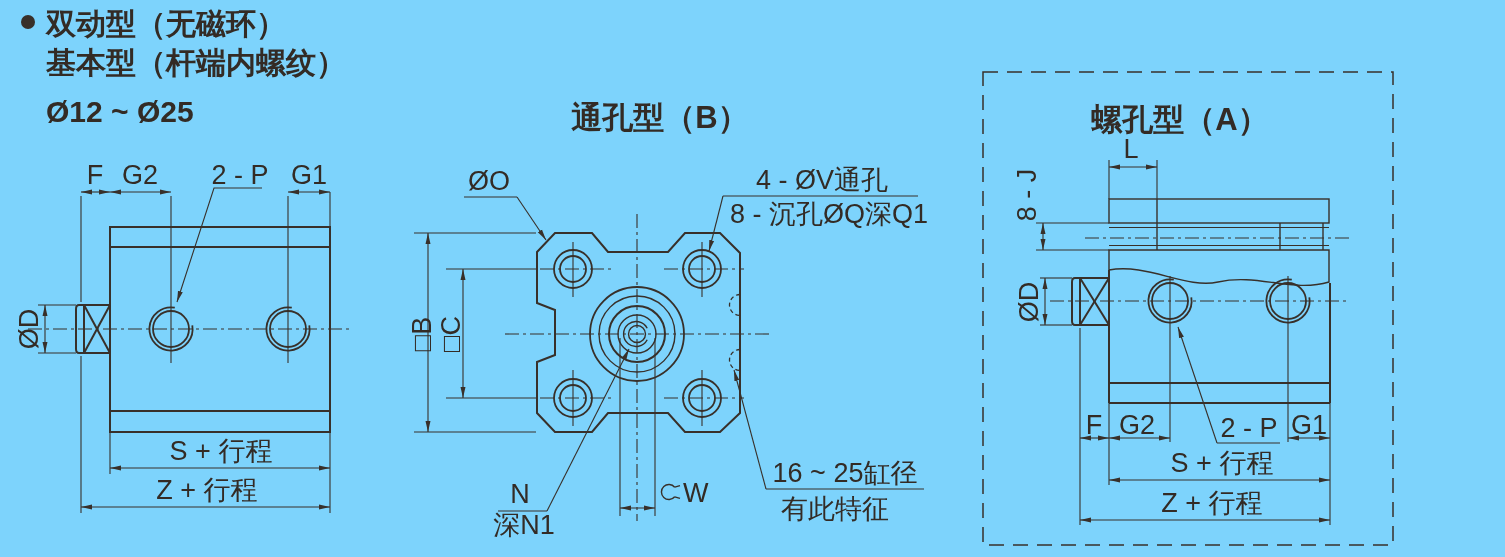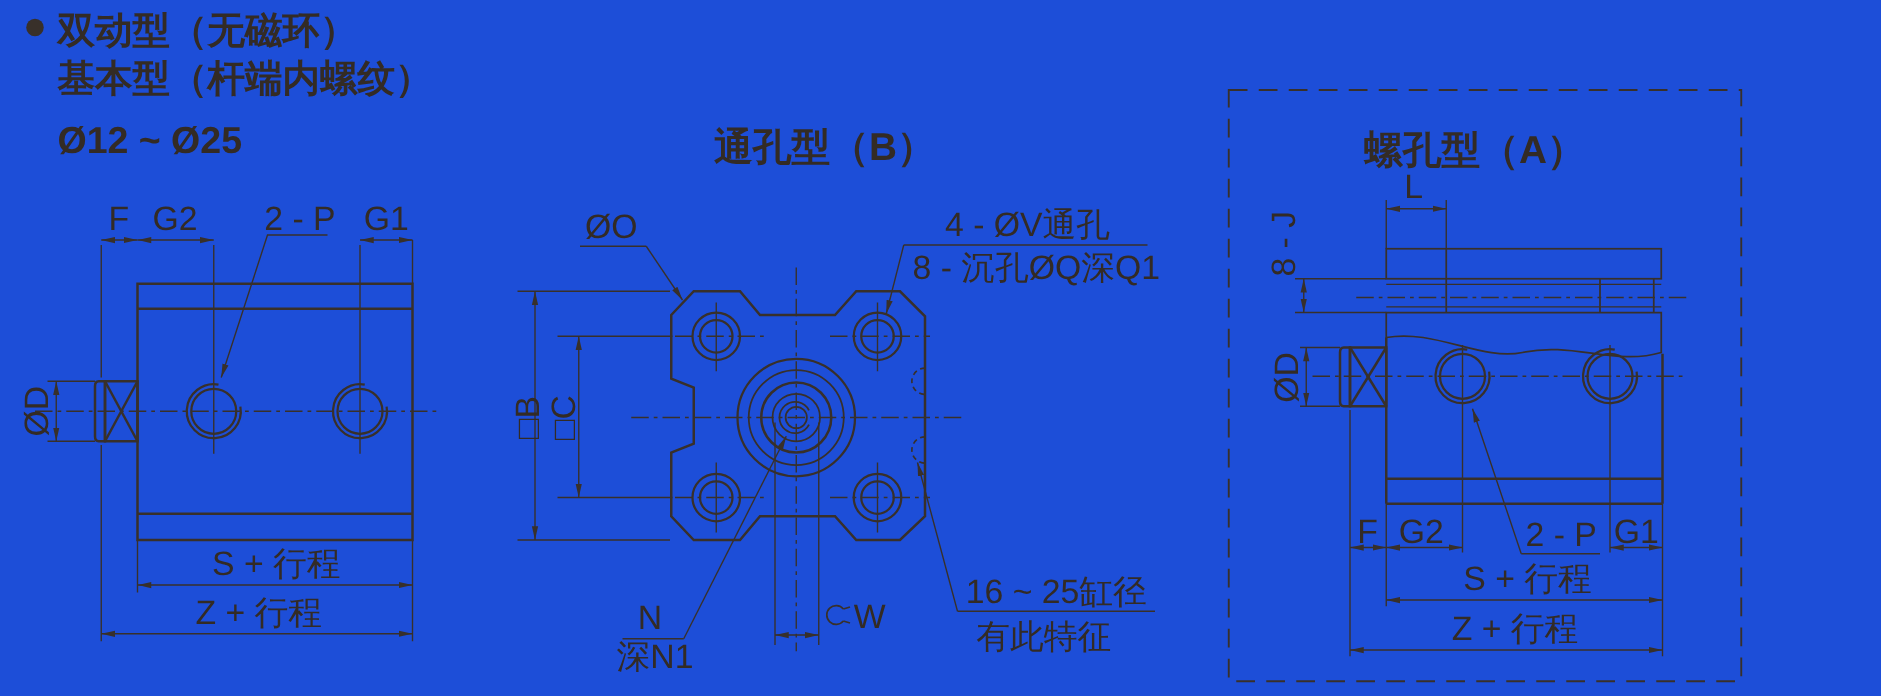--- a/index.html
+++ b/index.html
@@ -1,16 +1,16 @@
 <!DOCTYPE html>
 <html><head>
 <meta charset="utf-8">
 <style>
   html,body{margin:0;padding:0;background:#ffffff;}
-  .stage{position:relative;width:1505px;height:557px;background:#1d4ed8;overflow:hidden;
+  .stage{position:relative;width:1505px;height:557px;background:#7dd3fc;overflow:hidden;
          font-family:"Liberation Sans", sans-serif;}
   svg text{fill:#332b25;stroke:none;font-family:"Liberation Sans", sans-serif;}
   .ln{stroke:#38302a;fill:none;}
   .s2{stroke-width:2;}
   .s18{stroke-width:1.8;}
   .s14{stroke-width:1.4;}
   .s1{stroke-width:1.1;}
   .cl{stroke-width:1.1;stroke-dasharray:14 4 3 4;}
   .dshArc{stroke-width:1.3;stroke-dasharray:4 3;}
   .panelDash{stroke-width:1.5;stroke-dasharray:15 9;}

